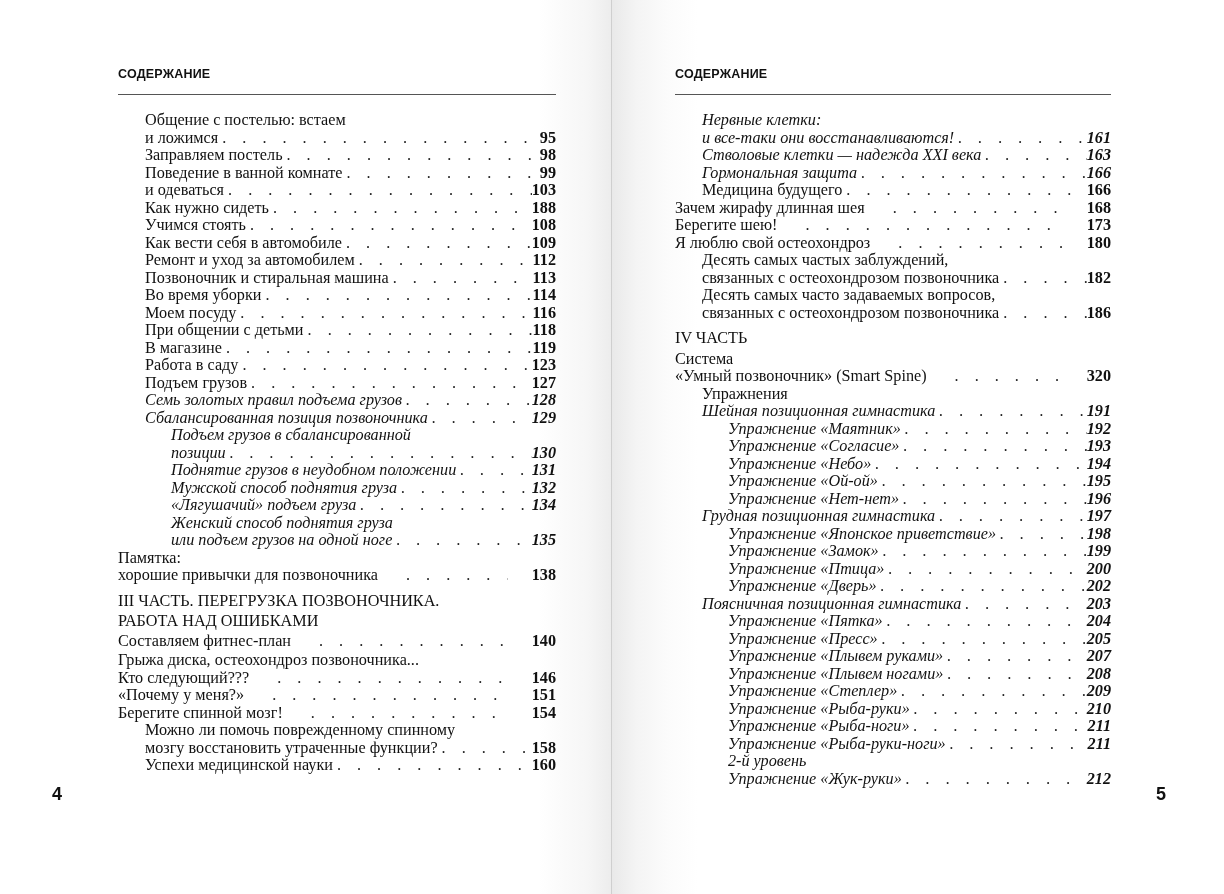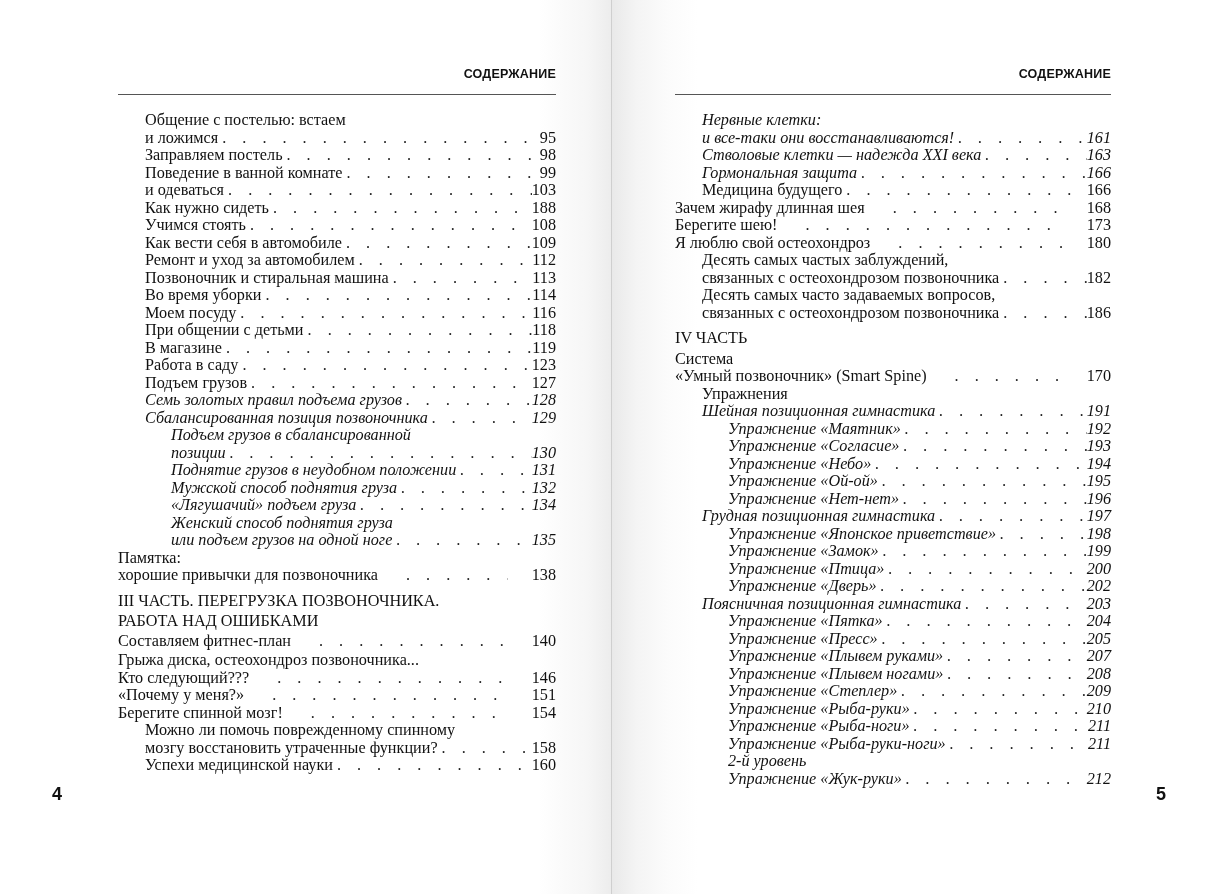--- a/index.html
+++ b/index.html
@@ -10,34 +10,34 @@
 
   .page { position: absolute; top: 0; height: 894px; }
   .page-left { left: 0; width: 612px; background: linear-gradient(to right, #ffffff 0%, #ffffff 88%, #f6f6f6 96%, #ececec 100%); }
   .page-right { left: 612px; width: 612px; background: linear-gradient(to right, #e9e9e9 0%, #f4f4f4 4%, #fbfbfb 9%, #ffffff 14%, #ffffff 100%); }
   .spine { position: absolute; left: 611px; top: 0; width: 1px; height: 894px; background: #cfcfcf; }
 
   .running-head {
     position: absolute; top: 67px;
     font-family: "Liberation Sans", "DejaVu Sans", sans-serif;
     font-weight: bold; font-size: 12.5px; letter-spacing: 0.2px;
-    text-align: right; color: #111;
+    text-align: left; color: #111;
   }
   .rule { position: absolute; top: 94px; height: 1px; background: #555; }
 
   .toc { position: absolute; top: 112px; font-size: 16.2px; line-height: 17.5px; }
   .toc-row { display: flex; align-items: flex-end; white-space: nowrap; }
   .toc-row.level-0 { padding-left: 0; gap: 24px; }
   .toc-row.level-1 { padding-left: 27px; }
   .toc-row.level-2 { padding-left: 53px; }
   .toc-row.italic { font-style: italic; }
   .toc-row .title { flex: 0 0 auto; }
   .toc-row .leader { flex: 1 1 auto; overflow: hidden; padding: 0 4px; letter-spacing: 6px; color: #222; }
   .toc-row .leader::before { content: ". . . . . . . . . . . . . . . . . . . . . . . . . . . . . . . . . . . . . . . . . . . . . . . . ."; }
-  .toc-row .page-num { flex: 0 0 auto; text-align: right; }
+  .toc-row .page-num { flex: 0 0 auto; text-align: right; font-weight: bold; }
   .toc-row.heading { margin-top: 8px; margin-bottom: 3px; }
   .toc-row.spaced { margin-top: 2px; }
 
   .folio {
     position: absolute; top: 784px;
     font-family: "Liberation Sans", "DejaVu Sans", sans-serif;
     font-weight: bold; font-size: 18px; color: #111;
   }
 </style>
 </head>
@@ -284,21 +284,21 @@
         </div>
         <div class="toc-row level-0 heading">
           <span class="title">IV ЧАСТЬ</span>
         </div>
         <div class="toc-row level-0">
           <span class="title">Система</span>
         </div>
         <div class="toc-row level-0">
           <span class="title">«Умный позвоночник» (Smart Spine)</span>
           <span class="leader"></span>
-          <span class="page-num">170</span>
+          <span class="page-num">320</span>
         </div>
         <div class="toc-row level-1">
           <span class="title">Упражнения</span>
         </div>
         <div class="toc-row level-1 italic">
           <span class="title">Шейная позиционная гимнастика</span>
           <span class="leader"></span>
           <span class="page-num">191</span>
         </div>
         <div class="toc-row level-2 italic">

